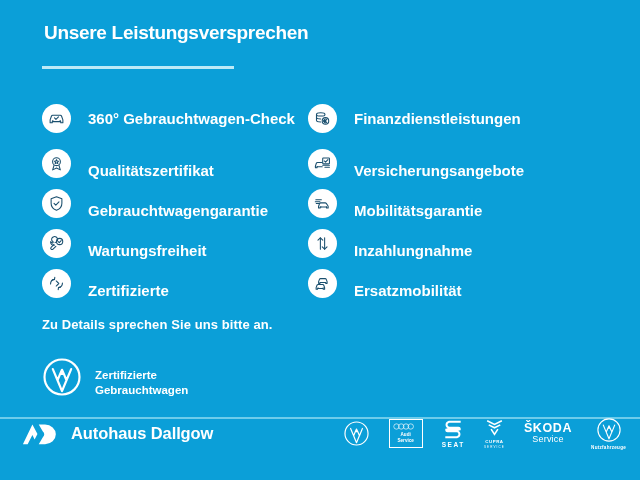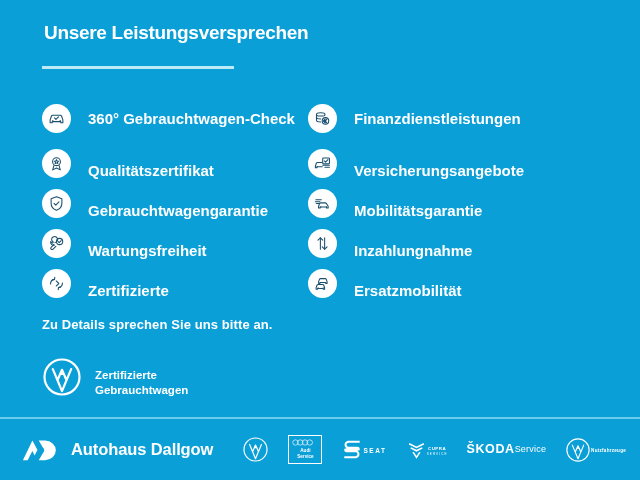--- a/index.html
+++ b/index.html
@@ -135,21 +135,21 @@
     top: 417px;
     width: 640px;
     height: 2px;
     background: #7fd3ee;
     opacity: 0.85;
   }
 
   .footer {
     position: absolute;
     left: 0;
-    top: 419px;
+    top: 403px;
     width: 640px;
     height: 61px;
     display: flex;
     align-items: center;
   }
 
   .dealer {
     display: flex;
     align-items: center;
     margin-left: 21px;
@@ -170,21 +170,21 @@
 
   .brands {
     display: flex;
     align-items: center;
     margin-left: auto;
     margin-right: 14px;
     gap: 19px;
   }
   .brand {
     display: flex;
-    flex-direction: row;
+    flex-direction: column;
     align-items: center;
     justify-content: center;
     height: 42px;
   }
   .brand svg { display: block; }
   .brand-caption {
     font-size: 4.6px;
     font-weight: bold;
     letter-spacing: 0.25px;
     margin-top: 2px;

